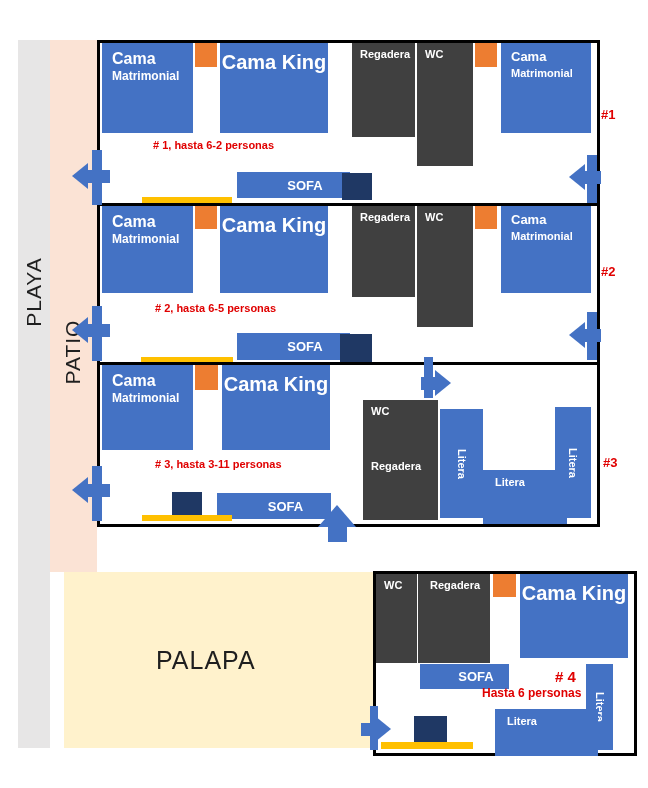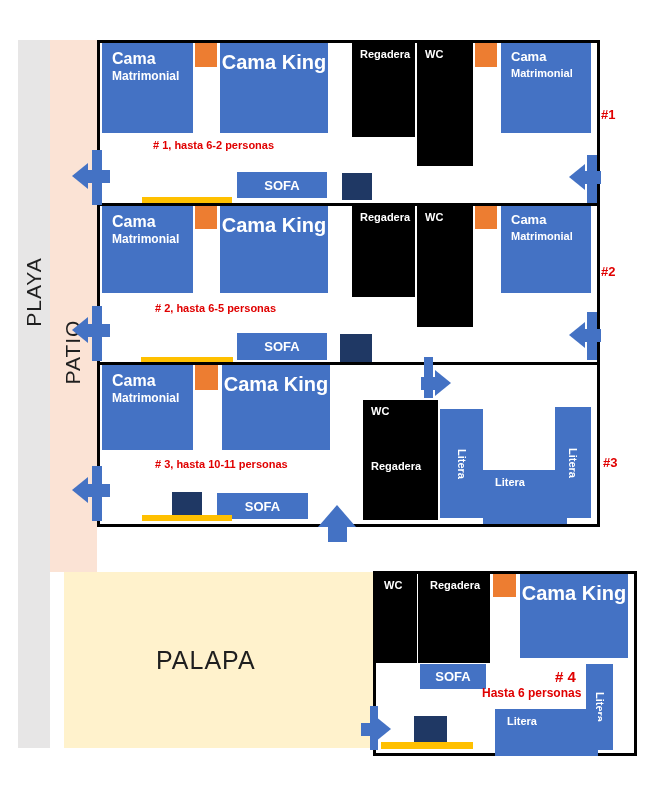--- a/index.html
+++ b/index.html
@@ -5,34 +5,34 @@
   html,body{margin:0;padding:0;background:#fff;}
   .canvas{position:relative;width:648px;height:788px;background:#fff;
           font-family:"Liberation Sans",sans-serif;overflow:hidden;}
   .strip{position:absolute;}
   .v-wrap{position:absolute;display:flex;align-items:center;justify-content:center;}
   .v-wrap>span{transform:rotate(-90deg);white-space:nowrap;font-size:21px;color:#1f1f1f;letter-spacing:1px;}
   .palapa{position:absolute;background:#FFF2CC;}
   .palapa-label{position:absolute;font-size:25px;color:#1f1f1f;letter-spacing:1px;white-space:nowrap;}
   .unit{position:absolute;border:3px solid #000;background:#fff;}
   .bed{position:absolute;background:#4472C4;color:#fff;box-sizing:border-box;}
-  .gray{position:absolute;background:#000000;color:#fff;box-sizing:border-box;}
+  .gray{position:absolute;background:#404040;color:#fff;box-sizing:border-box;}
   .orangebox{position:absolute;background:#ED7D31;}
   .navybox{position:absolute;background:#1F3864;}
   .yellowbar{position:absolute;background:#FFC000;}
   .t-cama{padding:6px 0 0 10px;line-height:1.25;}
   .t-cama .l1{font-size:16px;font-weight:700;}
   .t-cama .l2{font-size:12px;font-weight:700;}
   .t-cama-sm{padding:6px 0 0 10px;line-height:1.3;}
   .t-cama-sm .l1{font-size:13px;font-weight:700;}
   .t-cama-sm .l2{font-size:11px;font-weight:700;}
   .t-king{font-size:20px;font-weight:700;text-align:center;padding-top:8px;}
   .t-bath{font-size:11px;font-weight:700;padding:5px 0 0 8px;}
   .sofa{position:absolute;background:#4472C4;color:#fff;display:flex;align-items:center;justify-content:center;
-        font-size:13px;font-weight:700;}
+        font-size:13px;font-weight:700;padding-left:23px;}
   .litera-v{position:absolute;background:#4472C4;color:#fff;display:flex;align-items:center;justify-content:center;}
   .litera-v>span{transform:rotate(90deg);white-space:nowrap;font-size:11px;font-weight:700;}
   .litera-h{position:absolute;background:#4472C4;color:#fff;font-size:11px;font-weight:700;}
   .cap{position:absolute;color:#E00000;font-size:11px;font-weight:700;white-space:nowrap;}
   .unum{position:absolute;color:#E00000;font-size:13px;font-weight:700;}
   .door{position:absolute;background:#4472C4;}
   .stem{position:absolute;background:#4472C4;}
   .head{position:absolute;width:0;height:0;}
   .head-left{border-top:13px solid transparent;border-bottom:13px solid transparent;border-right:16px solid #4472C4;}
   .head-right{border-top:13px solid transparent;border-bottom:13px solid transparent;border-left:16px solid #4472C4;}
@@ -129,21 +129,21 @@
     </div>
     <div class="litera-v" style="left:340px;top:44px;width:43px;height:109px;">
       <span>Litera</span>
     </div>
     <div class="litera-h" style="left:383px;top:105px;width:72px;height:48px;padding:6px 0 0 12px;">
       <span>Litera</span>
     </div>
     <div class="litera-v" style="left:455px;top:42px;width:36px;height:111px;">
       <span>Litera</span>
     </div>
-    <div class="cap" style="left:55px;top:93px;"># 3, hasta 10-11 personas</div>
+    <div class="cap" style="left:55px;top:93px;"># 3, hasta 3-11 personas</div>
     <div class="sofa" style="left:117px;top:128px;width:91px;height:26px;">
       <span>SOFA</span>
     </div>
     <div class="navybox" style="left:72px;top:127px;width:30px;height:27px;"></div>
     <div class="yellowbar" style="left:42px;top:150px;width:90px;height:6px;"></div>
   </div>
 
   <div class="unit" style="left:373px;top:571px;width:258px;height:179px;">
     <div class="gray t-bath" style="left:0;top:0;width:41px;height:89px;">
       <span>WC</span>

